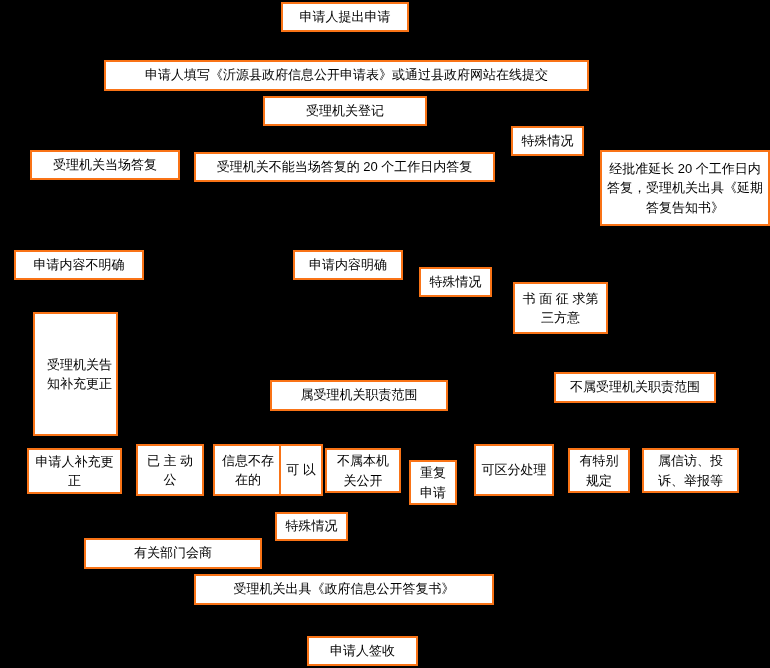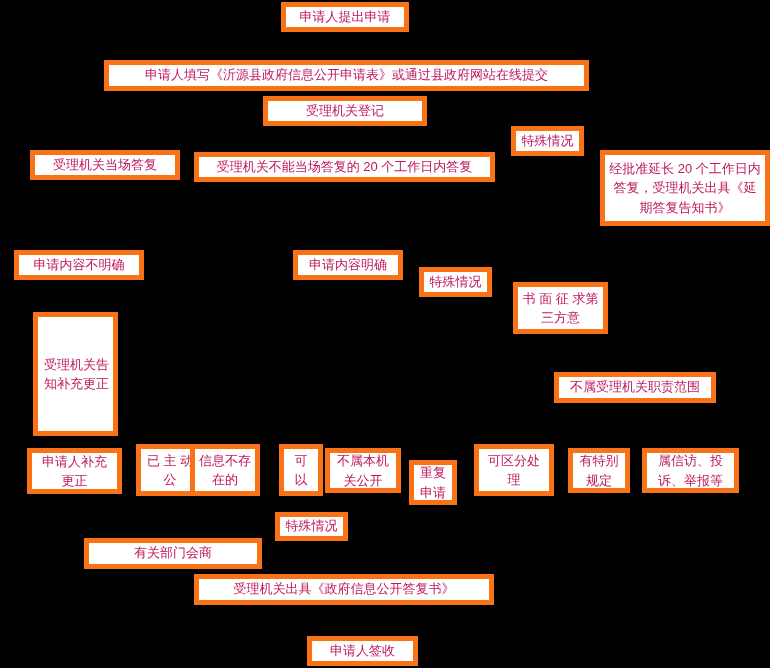--- a/index.html
+++ b/index.html
@@ -11,22 +11,22 @@
     position: relative;
     width: 770px;
     height: 668px;
     background: #000000;
     overflow: hidden;
     font-family: "Liberation Sans", sans-serif;
   }
   .node {
     position: absolute;
     background: #ffffff;
-    color: #be185d;
-    border: 5px solid #f97316;
+    color: #000000;
+    border: 2px solid #f97316;
     box-sizing: border-box;
     display: flex;
     align-items: center;
     justify-content: center;
     text-align: center;
     font-size: 13px;
     line-height: 1.45;
     padding: 2px 4px;
     white-space: pre-wrap;
     word-break: break-all;
@@ -44,24 +44,25 @@
     <div class="node" style="left: 263px; top: 96px; width: 164px; height: 30px;">受理机关登记</div>
     <div class="node" style="left: 511px; top: 126px; width: 73px; height: 30px;">特殊情况</div>
     <div class="node" style="left: 30px; top: 150px; width: 150px; height: 30px;">受理机关当场答复</div>
     <div class="node" style="left: 194px; top: 152px; width: 301px; height: 30px;">受理机关不能当场答复的 20 个工作日内答复</div>
     <div class="node multiline" style="left: 600px; top: 150px; width: 170px; height: 76px;">经批准延长 20 个工作日内答复，受理机关出具《延期答复告知书》</div>
     <div class="node" style="left: 14px; top: 250px; width: 130px; height: 30px;">申请内容不明确</div>
     <div class="node" style="left: 293px; top: 250px; width: 110px; height: 30px;">申请内容明确</div>
     <div class="node" style="left: 419px; top: 267px; width: 73px; height: 30px;">特殊情况</div>
     <div class="node multiline" style="left: 513px; top: 282px; width: 95px; height: 52px;">书 面 征 求第三方意</div>
     <div class="node multiline" style="left: 33px; top: 312px; width: 85px; height: 124px; text-align: right;">受理机关告知补充更正</div>
+    <div class="node" style="left: 270px; top: 380px; width: 178px; height: 31px;">属受理机关职责范围</div>
     <div class="node" style="left: 554px; top: 372px; width: 162px; height: 31px; text-align: center;">不属受理机关职责范围</div>
     <div class="node multiline" style="left: 27px; top: 448px; width: 95px; height: 46px;">申请人补充更正</div>
     <div class="node multiline" style="left: 136px; top: 444px; width: 68px; height: 52px;">已 主 动 公</div>
-    <div class="node multiline" style="left: 190px; top: 444px; width: 70px; height: 52px;">信息不存在的</div>
+    <div class="node multiline" style="left: 213px; top: 444px; width: 70px; height: 52px;">信息不存在的</div>
     <div class="node multiline" style="left: 279px; top: 444px; width: 44px; height: 52px;">可 以</div>
     <div class="node multiline" style="left: 325px; top: 448px; width: 76px; height: 45px;">不属本机关公开</div>
     <div class="node multiline" style="left: 409px; top: 448px; width: 48px; height: 45px; margin-top: 12px;">重复申请</div>
     <div class="node multiline" style="left: 474px; top: 444px; width: 80px; height: 52px;">可区分处理</div>
     <div class="node multiline" style="left: 568px; top: 448px; width: 62px; height: 45px;">有特别规定</div>
     <div class="node multiline" style="left: 642px; top: 448px; width: 97px; height: 45px;">属信访、投诉、举报等</div>
     <div class="node" style="left: 275px; top: 512px; width: 73px; height: 29px;">特殊情况</div>
     <div class="node" style="left: 84px; top: 538px; width: 178px; height: 31px;">有关部门会商</div>
     <div class="node" style="left: 194px; top: 574px; width: 300px; height: 31px;">受理机关出具《政府信息公开答复书》</div>
     <div class="node" style="left: 307px; top: 636px; width: 111px; height: 30px;">申请人签收</div>

